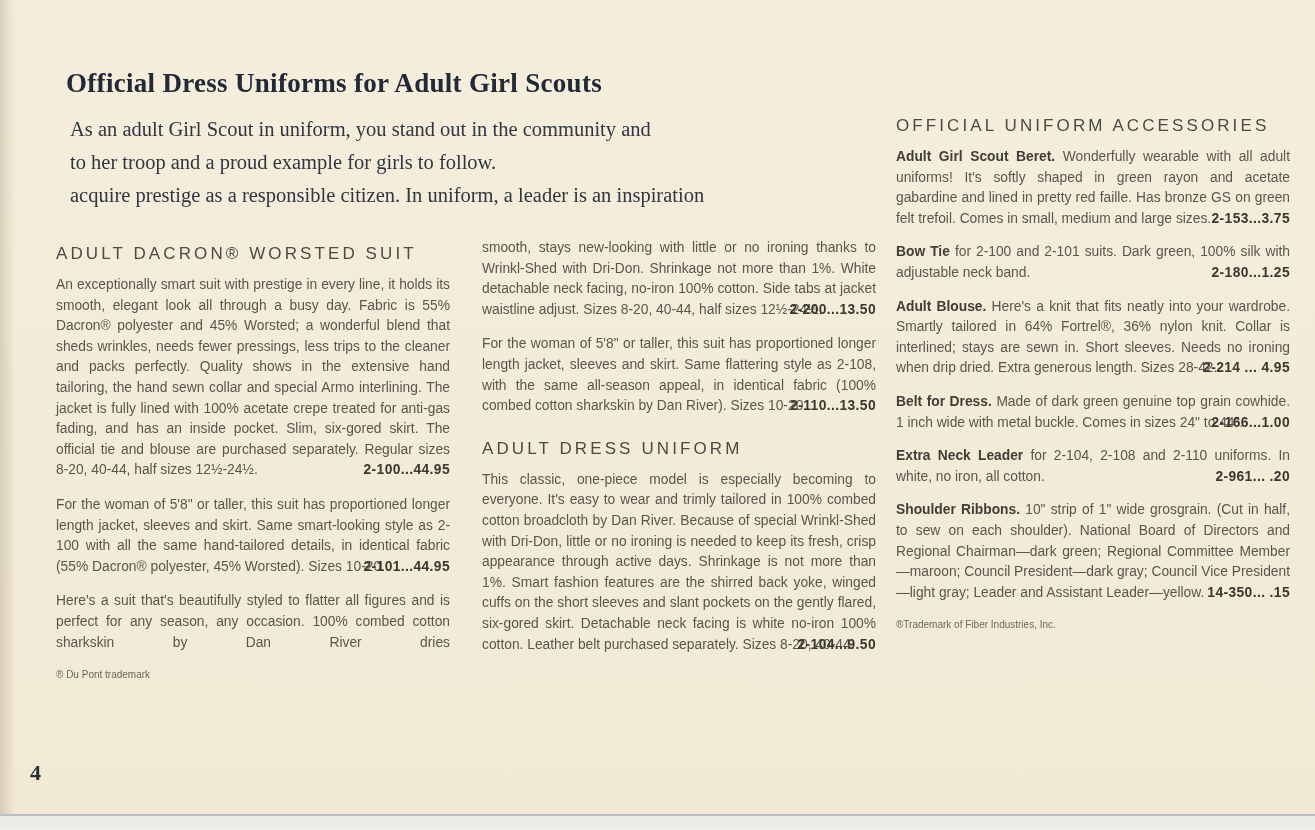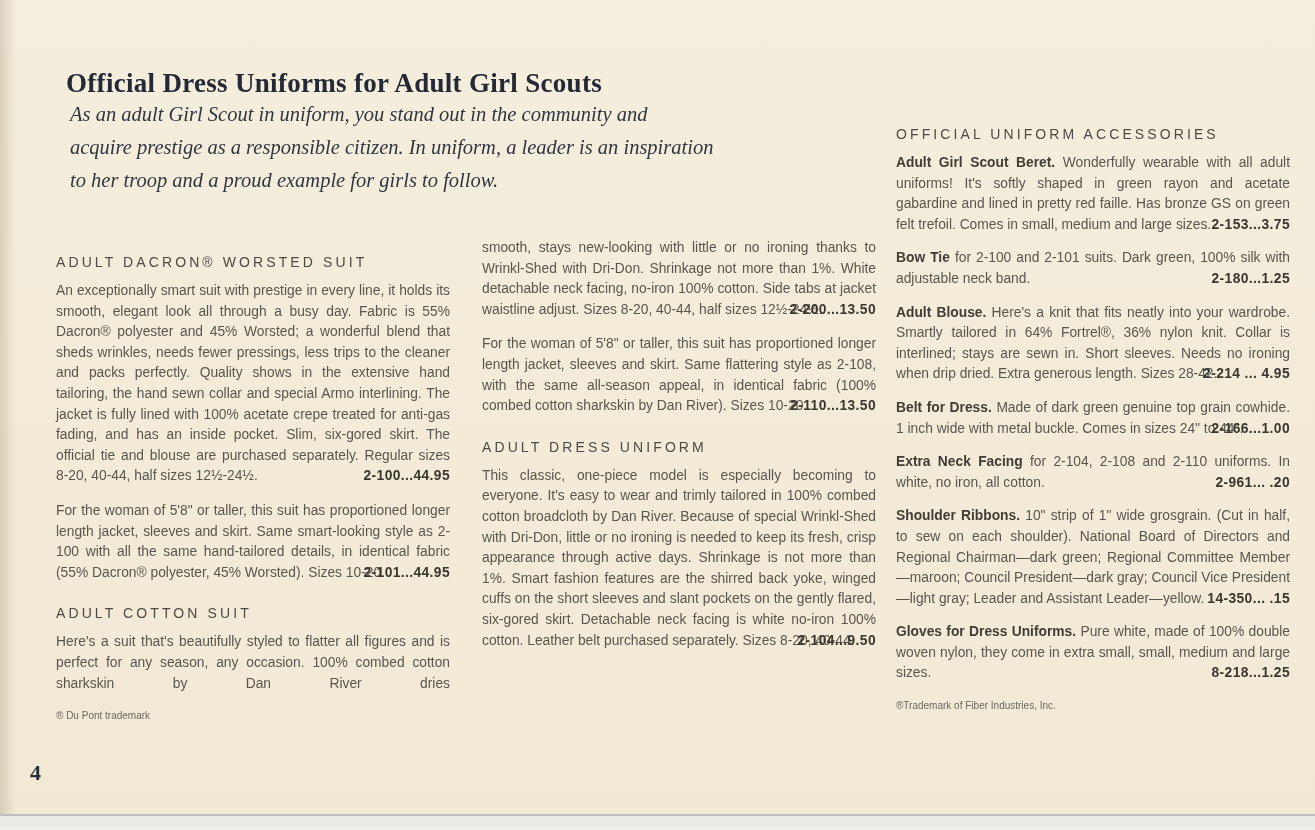--- a/index.html
+++ b/index.html
@@ -24,41 +24,40 @@
   .page-title {
     position: absolute; left: 66px; top: 50px;
     font-family: "Liberation Serif", serif;
     font-weight: bold;
     font-size: 27px;
     letter-spacing: 0.3px;
     color: #232936;
     white-space: nowrap;
   }
   .intro {
-    position: absolute; left: 70px; top: 98px;
+    position: absolute; left: 70px; top: 113px;
     font-family: "Liberation Serif", serif;
-    font-style: italic;
     font-size: 20.5px;
     line-height: 33px;
     color: #2f3640;
     width: 760px;
   }
   .col {
     position: absolute;
     width: 394px;
   }
   .col1 { left: 56px;  top: 238px; }
   .col2 { left: 482px; top: 238px; }
   .col3 { left: 896px; top: 110px; }
   .sec-heading {
-    font-size: 14px;
+    font-size: 17px;
     font-weight: normal;
     letter-spacing: 3.1px;
     color: #4c4a44;
-    margin: 16px 0 11px 0;
+    margin: 6px 0 11px 0;
     white-space: nowrap;
   }
   .sec-heading.spaced { margin-top: 22px; }
   .para {
     position: relative;
     font-size: 13.8px;
     line-height: 20.6px;
     color: #59564e;
     text-align: justify;
     margin: 0 0 14px 0;
@@ -88,29 +87,28 @@
 </style>
 </head>
 <body>
 
 <div class="page">
 
   <h1 class="page-title">Official Dress Uniforms for Adult Girl Scouts</h1>
 
   <div class="intro">
     <div>As an adult Girl Scout in uniform, you stand out in the community and</div>
+    <div>to her troop and a proud example for girls to follow.</div>
     <div>acquire prestige as a responsible citizen. In uniform, a leader is an inspiration</div>
-    <div>to her troop and a proud example for girls to follow.</div>
   </div>
 
   <div class="col col1">
     <h2 class="sec-heading">ADULT DACRON® WORSTED SUIT</h2>
     <p class="para"><span>An exceptionally smart suit with prestige in every line, it holds its smooth, elegant look all through a busy day. Fabric is 55% Dacron® polyester and 45% Worsted; a wonderful blend that sheds wrinkles, needs fewer pressings, less trips to the cleaner and packs perfectly. Quality shows in the extensive hand tailoring, the hand sewn collar and special Armo interlining. The jacket is fully lined with 100% acetate crepe treated for anti-gas fading, and has an inside pocket. Slim, six-gored skirt. The official tie and blouse are purchased separately. Regular sizes 8-20, 40-44, half sizes 12½-24½.</span><span class="code">2-100...44.95</span></p>
     <p class="para"><span>For the woman of 5'8" or taller, this suit has proportioned longer length jacket, sleeves and skirt. Same smart-looking style as 2-100 with all the same hand-tailored details, in identical fabric (55% Dacron® polyester, 45% Worsted). Sizes 10-20.</span><span class="code">2-101...44.95</span></p>
-    <h2 class="sec-heading spaced">ADULT COTTON SUIT</h2>
     <p class="para justify-last"><span>Here's a suit that's beautifully styled to flatter all figures and is perfect for any season, any occasion. 100% combed cotton sharkskin by Dan River dries</span></p>
     <div class="footnote">® Du Pont trademark</div>
   </div>
 
   <div class="col col2">
     <p class="para"><span>smooth, stays new-looking with little or no ironing thanks to Wrinkl-Shed with Dri-Don. Shrinkage not more than 1%. White detachable neck facing, no-iron 100% cotton. Side tabs at jacket waistline adjust. Sizes 8-20, 40-44, half sizes 12½-24½.</span><span class="code">2-200...13.50</span></p>
     <p class="para"><span>For the woman of 5'8" or taller, this suit has proportioned longer length jacket, sleeves and skirt. Same flattering style as 2-108, with the same all-season appeal, in identical fabric (100% combed cotton sharkskin by Dan River). Sizes 10-20.</span><span class="code">2-110...13.50</span></p>
     <h2 class="sec-heading spaced">ADULT DRESS UNIFORM</h2>
     <p class="para"><span>This classic, one-piece model is especially becoming to everyone. It's easy to wear and trimly tailored in 100% combed cotton broadcloth by Dan River. Because of special Wrinkl-Shed with Dri-Don, little or no ironing is needed to keep its fresh, crisp appearance through active days. Shrinkage is not more than 1%. Smart fashion features are the shirred back yoke, winged cuffs on the short sleeves and slant pockets on the gently flared, six-gored skirt. Detachable neck facing is white no-iron 100% cotton. Leather belt purchased separately. Sizes 8-20, 40-44.</span><span class="code">2-104...9.50</span></p>
   </div>
@@ -119,25 +117,24 @@
     <h2 class="sec-heading">OFFICIAL UNIFORM ACCESSORIES</h2>
 
     <p class="para item"><b class="lead">Adult Girl Scout Beret.</b> <span>Wonderfully wearable with all adult uniforms! It's softly shaped in green rayon and acetate gabardine and lined in pretty red faille. Has bronze GS on green felt trefoil. Comes in small, medium and large sizes.</span><span class="code">2-153...3.75</span></p>
 
     <p class="para item"><b class="lead">Bow Tie</b> <span>for 2-100 and 2-101 suits. Dark green, 100% silk with adjustable neck band.</span><span class="code">2-180...1.25</span></p>
 
     <p class="para item"><b class="lead">Adult Blouse.</b> <span>Here's a knit that fits neatly into your wardrobe. Smartly tailored in 64% Fortrel®, 36% nylon knit. Collar is interlined; stays are sewn in. Short sleeves. Needs no ironing when drip dried. Extra generous length. Sizes 28-42.</span><span class="code">2-214 ... 4.95</span></p>
 
     <p class="para item"><b class="lead">Belt for Dress.</b> <span>Made of dark green genuine top grain cowhide. 1 inch wide with metal buckle. Comes in sizes 24" to 44".</span><span class="code">2-166...1.00</span></p>
 
-    <p class="para item"><b class="lead">Extra Neck Facing</b> <span>for 2-104, 2-108 and 2-110 uniforms. In white, no iron, all cotton.</span><span class="code">2-961... .20</span></p>
+    <p class="para item"><b class="lead">Extra Neck Leader</b> <span>for 2-104, 2-108 and 2-110 uniforms. In white, no iron, all cotton.</span><span class="code">2-961... .20</span></p>
 
     <p class="para item"><b class="lead">Shoulder Ribbons.</b> <span>10" strip of 1" wide grosgrain. (Cut in half, to sew on each shoulder). National Board of Directors and Regional Chairman—dark green; Regional Committee Member—maroon; Council President—dark gray; Council Vice President—light gray; Leader and Assistant Leader—yellow.</span><span class="code">14-350... .15</span></p>
 
-    <p class="para item"><b class="lead">Gloves for Dress Uniforms.</b> <span>Pure white, made of 100% double woven nylon, they come in extra small, small, medium and large sizes.</span><span class="code">8-218...1.25</span></p>
 
     <div class="footnote">®Trademark of Fiber Industries, Inc.</div>
   </div>
 
   <div class="page-number">4</div>
 
   <div class="left-shadow"></div>
   <div class="bottom-edge"></div>
 </div>
 

